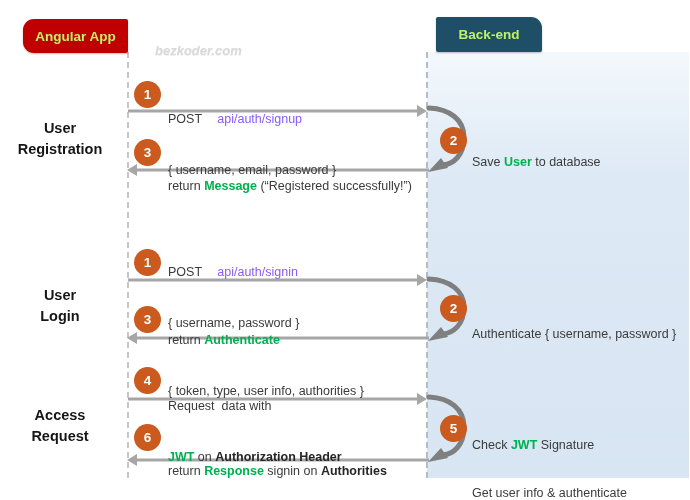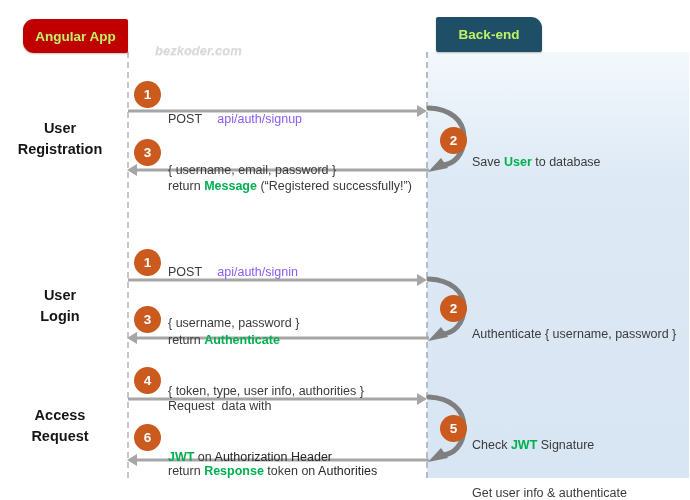--- a/index.html
+++ b/index.html
@@ -44,21 +44,21 @@
     background:#CB5A1E; color:#fff; font-size:13.5px; font-weight:bold;
     line-height:27px; text-align:center; z-index:5;
   }
   .msg {
     position:absolute; font-size:12.5px; color:#3B3B3B; line-height:17px;
     white-space:pre-wrap; z-index:6;
   }
   .msg.right-note { line-height:16px; }
   .kw { color:#00B050; font-weight:bold; }
   .link { color:#8b5cf6;margin-left:12px; }
-  .b { font-weight:normal; color:#262626; }
+  .b { font-weight:bold; color:#262626; }
   svg.overlay { position:absolute; left:0; top:0; z-index:3; }
 </style>
 </head>
 <body>
 
 <div class="canvas">
 
   <div class="band"></div>
 
   <div class="lifeline" style="left:127px;"></div>
@@ -164,16 +164,16 @@
   <div class="msg" style="left:168px; top:364px;">
     <div>Request  data with</div>
     <div><span class="kw">JWT</span><span> on </span><span class="b">Authorization Header</span></div>
   </div>
   <div class="msg right-note" style="left:472px; top:405px;">
     <div><span>Check </span><span class="kw">JWT</span><span> Signature</span></div>
     <div>Get user info &amp; authenticate</div>
     
   </div>
   <div class="msg" style="left:168px; top:429px;">
-    <div><span>return </span><span class="kw">Response</span><span> token on </span><span class="b">Authorities</span></div>
+    <div><span>return </span><span class="kw">Response</span><span> signin on </span><span class="b">Authorities</span></div>
   </div>
 
 </div>
 
 </body></html>

